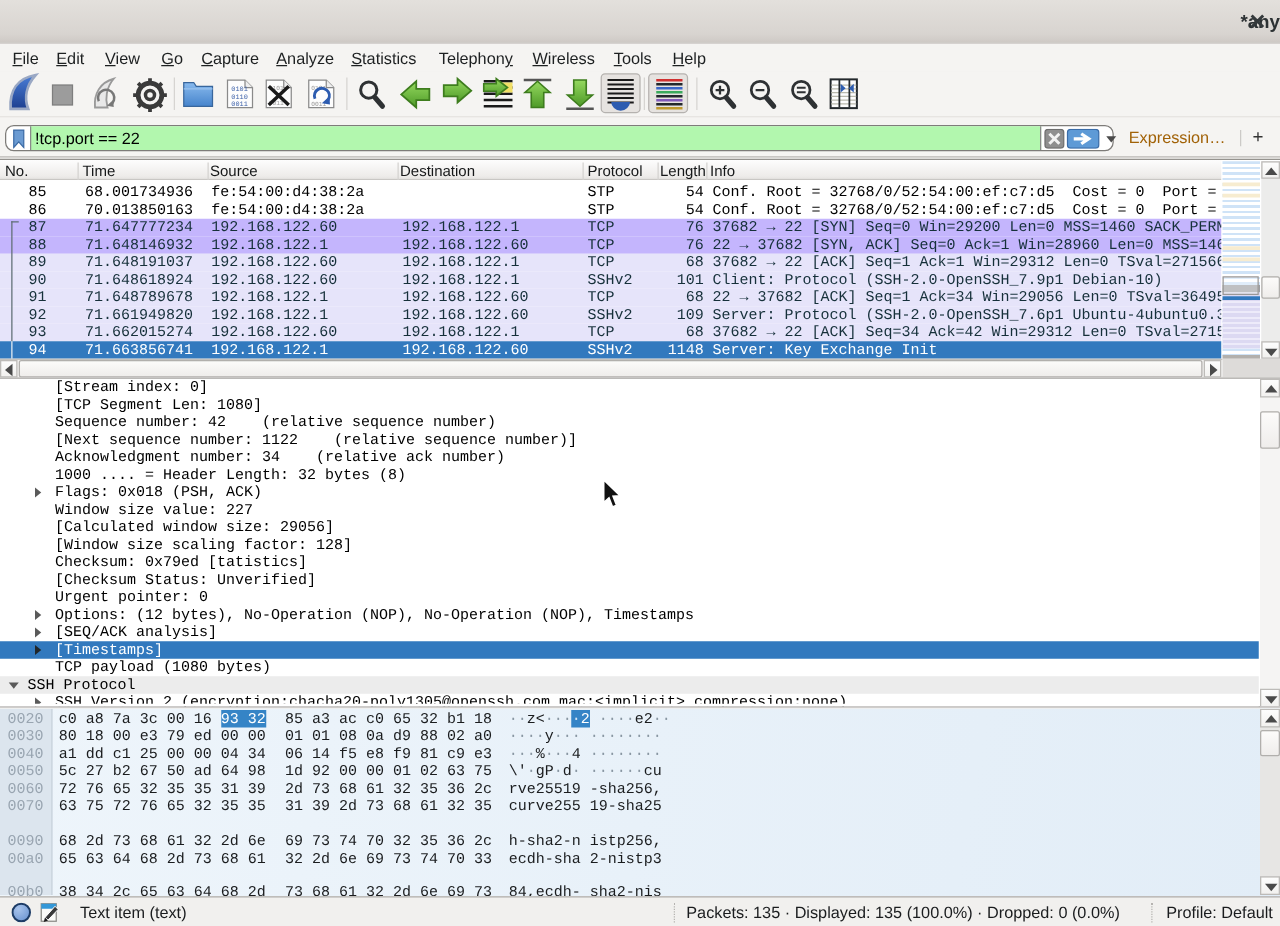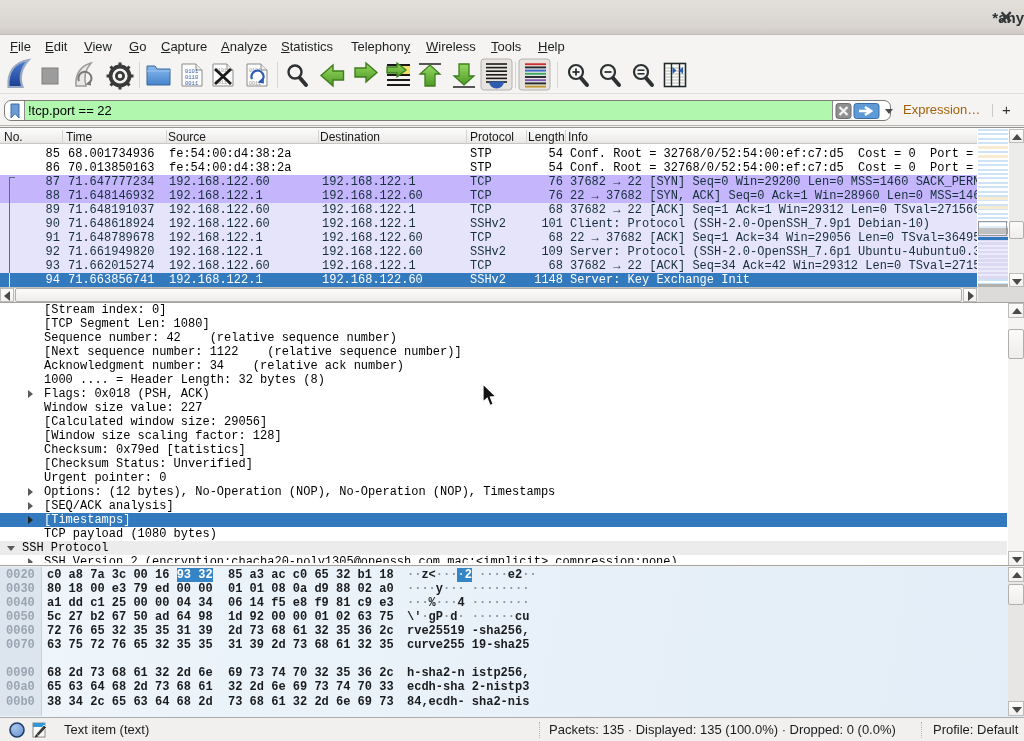--- a/index.html
+++ b/index.html
@@ -22,21 +22,21 @@
 #fexpr{left:903px;top:8px;font-size:13px;color:#a16207;}
 #fsep{left:992px;top:10px;width:1px;height:13px;background:#cccac7;}
 #fplus{left:1002px;top:7px;font-size:15px;color:#333;}
 
 #plist{left:0;top:127px;width:1024px;height:174px;background:#fff;border-top:1px solid #95938f;}
 #plhead{left:0;top:0px;width:977px;height:16px;background:linear-gradient(#fdfdfd,#eeecea 85%,#e6e4e2);border-bottom:1px solid #c9c7c4;font-size:12px;color:#161819;}
 #plhead span{position:absolute;top:2px;}
 #plhead i{position:absolute;top:2px;width:1px;height:14px;background:#d4d2cf;}
 .plrow{position:absolute;left:0;width:977px;height:14px;overflow:hidden;font-family:"Liberation Mono",monospace;font-size:12px;line-height:14px;white-space:pre;}
 .plrow span{position:absolute;top:0;}
-.cno{left:0;width:60px;text-align:right;}
+.cno{left:0;width:60px;text-align:center;}
 .ct{left:68px;}
 .cs{left:169px;}
 .cd{left:322px;}
 .cp{left:470px;}
 .cl{left:522px;width:41px;text-align:right;}
 .ci{left:570px;}
 .rw{background:#fff;color:#000;}
 .rg{background:#c4b5fd;color:#16303a;}
 .rl{background:#e6e4fa;color:#16303a;}
 .rs{background:#3279be;color:#fff;}
@@ -47,21 +47,21 @@
 .tri-lf{position:absolute;width:0;height:0;border-top:5px solid transparent;border-bottom:5px solid transparent;border-right:6px solid #4a4a4a;}
 .tri-rt{position:absolute;width:0;height:0;border-top:5px solid transparent;border-bottom:5px solid transparent;border-left:6px solid #4a4a4a;}
 .thumb{position:absolute;background:linear-gradient(#fcfbfa,#efedeb);border:1px solid #b1afac;border-radius:2px;}
 
 #dpane{left:0;top:302px;width:1024px;height:264px;background:#fff;border-top:1px solid #a5a3a0;border-bottom:1px solid #a5a3a0;overflow:hidden;}
 .dr{position:absolute;left:0;width:1007px;height:14px;font-family:"Liberation Mono",monospace;font-size:12px;line-height:14px;white-space:pre;color:#000;}
 .dr.sel{background:#3279be;color:#fff;}
 .exp{position:absolute;top:3px;width:0;height:0;border-top:4px solid transparent;border-bottom:4px solid transparent;border-left:5px solid #5a5a5a;}
 .expd{position:absolute;top:5px;width:0;height:0;border-left:4px solid transparent;border-right:4px solid transparent;border-top:5px solid #5a5a5a;}
 
-#hpane{left:0;top:567px;width:1024px;height:150px;background:linear-gradient(100deg,#eef5fb,#e2edf7);overflow:hidden;font-weight:bold;}
+#hpane{left:0;top:567px;width:1024px;height:150px;background:linear-gradient(100deg,#eef5fb,#e2edf7);overflow:hidden;}
 #hoff{left:0;top:0;width:42px;height:149px;background:#dce5ee;border-right:1px solid #c8d2dc;}
 .hx{position:absolute;left:0;width:1007px;height:14px;font-family:"Liberation Mono",monospace;font-size:12px;line-height:14px;white-space:pre;color:#1a1c1e;}
 .hx span{position:absolute;top:0;}
 .ho{left:6px;color:#99a5b1;}
 .h1{left:47px;}.h2{left:228px;}.ha{left:407px;}
 .hx i,.ha i{font-style:normal;color:#8795a1;}
 em{font-style:normal;}
 .hsel{background:#3584c6;color:#fff;font-style:normal;}
 .hsel i{color:#d8e6f4;}
 
@@ -343,21 +343,21 @@
 <div id="hpane" class="abs">
   <div id="hoff" class="abs"></div>
   <div class="hx" style="top:1px"><span class="ho">0020</span><span class="h1">c0 a8 7a 3c 00 16 <em class="hsel">93 32</em></span><span class="h2">85 a3 ac c0 65 32 b1 18</span><span class="ha"><i>··</i>z&lt;<i>···</i><em class="hsel"><i>·</i>2</em> <i>····</i>e2<i>··</i></span></div>
   <div class="hx" style="top:15px"><span class="ho">0030</span><span class="h1">80 18 00 e3 79 ed 00 00</span><span class="h2">01 01 08 0a d9 88 02 a0</span><span class="ha"><i>····</i>y<i>···</i> <i>········</i></span></div>
   <div class="hx" style="top:29px"><span class="ho">0040</span><span class="h1">a1 dd c1 25 00 00 04 34</span><span class="h2">06 14 f5 e8 f9 81 c9 e3</span><span class="ha"><i>···</i>%<i>···</i>4 <i>········</i></span></div>
   <div class="hx" style="top:43px"><span class="ho">0050</span><span class="h1">5c 27 b2 67 50 ad 64 98</span><span class="h2">1d 92 00 00 01 02 63 75</span><span class="ha">\'<i>·</i>gP<i>·</i>d<i>·</i> <i>······</i>cu</span></div>
   <div class="hx" style="top:57px"><span class="ho">0060</span><span class="h1">72 76 65 32 35 35 31 39</span><span class="h2">2d 73 68 61 32 35 36 2c</span><span class="ha">rve25519 -sha256,</span></div>
   <div class="hx" style="top:71px"><span class="ho">0070</span><span class="h1">63 75 72 76 65 32 35 35</span><span class="h2">31 39 2d 73 68 61 32 35</span><span class="ha">curve255 19-sha25</span></div>
   <div class="hx" style="top:99px"><span class="ho">0090</span><span class="h1">68 2d 73 68 61 32 2d 6e</span><span class="h2">69 73 74 70 32 35 36 2c</span><span class="ha">h-sha2-n istp256,</span></div>
   <div class="hx" style="top:113px"><span class="ho">00a0</span><span class="h1">65 63 64 68 2d 73 68 61</span><span class="h2">32 2d 6e 69 73 74 70 33</span><span class="ha">ecdh-sha 2-nistp3</span></div>
-  <div class="hx" style="top:128px"><span class="ho">00b0</span><span class="h1">38 34 2c 65 63 64 68 2d</span><span class="h2">73 68 61 32 2d 6e 69 73</span><span class="ha">84,ecdh- sha2-nis</span></div>
+  <div class="hx" style="top:140px"><span class="ho">00b0</span><span class="h1">38 34 2c 65 63 64 68 2d</span><span class="h2">73 68 61 32 2d 6e 69 73</span><span class="ha">84,ecdh- sha2-nis</span></div>
   <div class="abs" style="left:1008px;top:0;width:16px;height:149px;background:#e7e6e4">
     <div class="sbtn" style="left:0;top:0;width:16px;height:15px">
         <div class="tri-up" style="left:3px;top:4px"></div>
       </div>
     <div class="thumb" style="left:0px;top:17px;width:16px;height:21px"></div>
     <div class="sbtn" style="left:0;top:134px;width:16px;height:15px">
         <div class="tri-dn" style="left:3px;top:5px"></div>
       </div>
   </div>
 </div>

